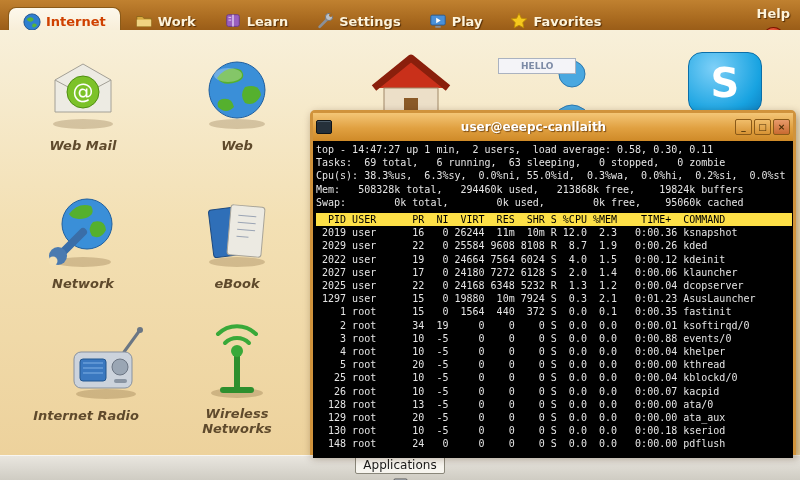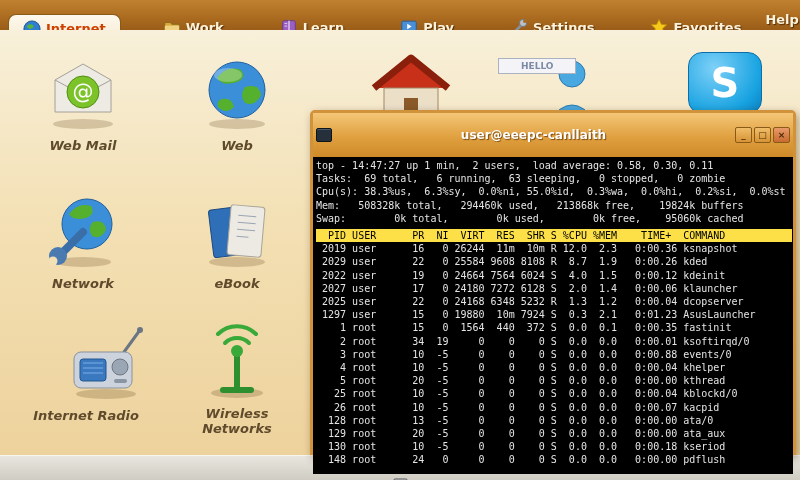--- a/index.html
+++ b/index.html
@@ -2,24 +2,24 @@
 <html><head>
 <meta charset="utf-8">
 <style>
   html,body{margin:0;padding:0;background:#888;}
   .screen{position:relative;width:800px;height:480px;overflow:hidden;
     font-family:"DejaVu Sans",sans-serif;background:#f3e2bd;}
 
   
   .tabbar{position:absolute;top:0;left:0;width:800px;height:42px;
     background:linear-gradient(180deg,#c08130 0%,#a96a1f 45%,#8a4f10 100%);
-    display:flex;align-items:flex-end;box-sizing:border-box;}
+    display:flex;align-items:center;box-sizing:border-box;}
   .tab{display:flex;align-items:center;gap:5px;height:30px;padding:0 14px;
     font-size:13px;font-weight:bold;color:#fdf3da;cursor:pointer;
-    text-shadow:1px 1px 1px rgba(70,35,0,.85);margin-left:28px;}
+    text-shadow:1px 1px 1px rgba(70,35,0,.85);}
   .tab.active{height:27px;background:linear-gradient(180deg,#fdf8ec,#f6ecd4);
     border:1px solid #8a5a18;border-bottom:none;border-radius:8px 8px 0 0;
     color:#cf4000;text-shadow:none;margin-left:8px;}
   .tab .ticon{display:inline-flex;width:18px;height:18px;}
   .spacer{flex:1;}
   .help-btn{display:flex;align-items:center;gap:6px;padding:0 10px;height:30px;
     font-size:13px;font-weight:bold;color:#fdf3da;text-shadow:1px 1px 1px rgba(70,35,0,.85);cursor:pointer;flex-direction:column;}
   .q-circle{display:inline-flex;align-items:center;justify-content:center;
     width:17px;height:17px;border-radius:50%;background:radial-gradient(circle at 35% 30%,#f06a4a,#c41e00);
     color:#fff;font-size:12px;font-weight:bold;text-shadow:none;border:1px solid #7a1200;}
@@ -35,21 +35,21 @@
     padding:2px 22px;font-size:9px;font-weight:bold;color:#7d8ba6;}
   .skype-badge{width:72px;height:60px;border-radius:14px;
     background:radial-gradient(circle at 35% 25%,#7ed0f8,#18a3e1 70%,#0b7fc0);
     border:1px solid #0b6ea8;color:#fff;font-size:40px;font-weight:bold;
     display:flex;align-items:center;justify-content:center;font-family:"DejaVu Sans",sans-serif;}
 
   
   .window{position:absolute;left:310px;top:80px;width:486px;height:345px;
     border:3px solid #d0933c;border-radius:5px 5px 0 0;box-sizing:border-box;
     box-shadow:2px 3px 8px rgba(60,30,0,.4);z-index:5;background:#000;}
-  .titlebar{height:28px;display:flex;align-items:center;gap:4px;padding:8px 3px;
+  .titlebar{height:28px;display:flex;align-items:center;gap:4px;padding:0 3px;
     background:linear-gradient(180deg,#f4c677 0%,#e0a040 55%,#cf8a28 100%);cursor:move;}
   .win-mini-icon{width:14px;height:12px;background:#25303a;border:1px solid #0e1418;border-radius:2px;
     box-shadow:inset 0 1px 0 #4a5a68;}
   .title{flex:1;text-align:center;color:#fff;font-weight:bold;font-size:12px;
     text-shadow:1px 1px 1px #7a4a10;white-space:nowrap;overflow:hidden;}
   .wbtns{display:flex;gap:2px;}
   .wbtn{width:15px;height:14px;display:flex;align-items:center;justify-content:center;
     background:linear-gradient(180deg,#f0bd6a,#d79334);border:1px solid #8a5a18;border-radius:2px;
     font-size:9px;line-height:9px;color:#4a2e06;font-weight:bold;cursor:pointer;}
   .wbtn.close{background:linear-gradient(180deg,#e89a6a,#c86a30);}
@@ -107,36 +107,36 @@
             <rect x="3" y="3" width="14" height="13" rx="2" fill="#9a5fc0" stroke="#663a8a"></rect>
             <path d="M10 3 V16" stroke="#e5d5f5" stroke-width="1.5"></path>
             <path d="M5 6 h3 M5 9 h3" stroke="#e5d5f5"></path>
           </svg>
       </span>
       <span>Learn</span>
     </div>
     <div class="tab">
       <span class="ticon">
         <svg width="18" height="18" viewBox="0 0 20 20">
+            <path d="M4 16.5 L13 7.5" stroke="#8a9099" stroke-width="3" stroke-linecap="round"></path>
+            <circle cx="14.5" cy="5.5" r="4" fill="#b9c0c9" stroke="#6c747e"></circle>
+            <circle cx="16.5" cy="3.5" r="2" fill="#a96a1f"></circle>
+          </svg>
+      </span>
+      <span>Settings</span>
+    </div>
+    <div class="tab">
+      <span class="ticon">
+        <svg width="18" height="18" viewBox="0 0 20 20">
             <rect x="2" y="3.5" width="16" height="11" rx="1.5" fill="#4a90d8" stroke="#245a96"></rect>
             <path d="M8 6.5 l5 3 -5 3 Z" fill="#fff"></path>
             <rect x="7" y="15.5" width="6" height="2" fill="#8a8f96"></rect>
           </svg>
       </span>
       <span>Play</span>
-    </div>
-    <div class="tab">
-      <span class="ticon">
-        <svg width="18" height="18" viewBox="0 0 20 20">
-            <path d="M4 16.5 L13 7.5" stroke="#8a9099" stroke-width="3" stroke-linecap="round"></path>
-            <circle cx="14.5" cy="5.5" r="4" fill="#b9c0c9" stroke="#6c747e"></circle>
-            <circle cx="16.5" cy="3.5" r="2" fill="#a96a1f"></circle>
-          </svg>
-      </span>
-      <span>Settings</span>
     </div>
     <div class="tab">
       <span class="ticon">
         <svg width="18" height="18" viewBox="0 0 20 20">
             <path d="M10 1.5 l2.6 5.4 6 .7 -4.4 4.1 1.1 5.9 -5.3 -2.9 -5.3 2.9 1.1 -5.9 L1.4 7.6 l6 -.7 Z" fill="#f6c81c" stroke="#bd8a06"></path>
           </svg>
       </span>
       <span>Favorites</span>
     </div>
     <div class="spacer"></div>

